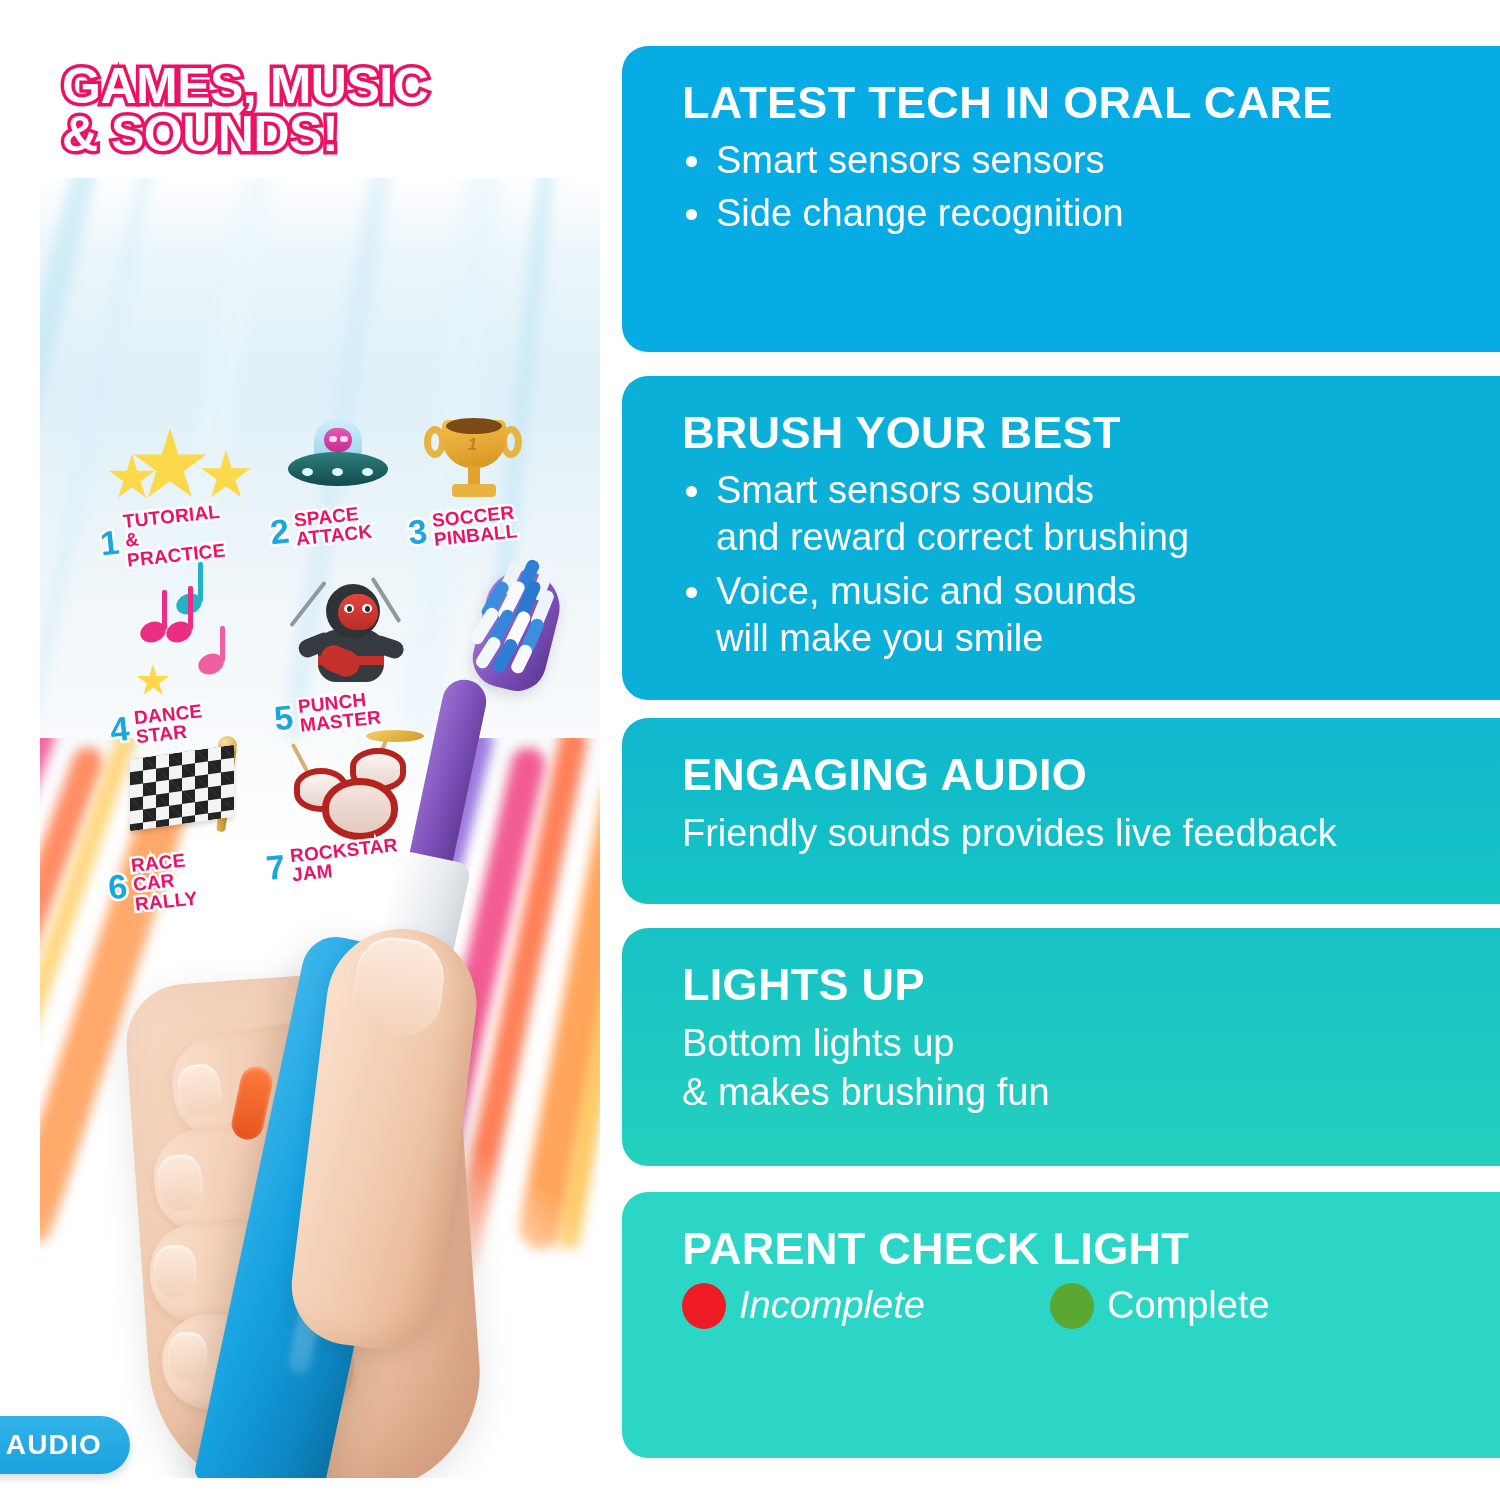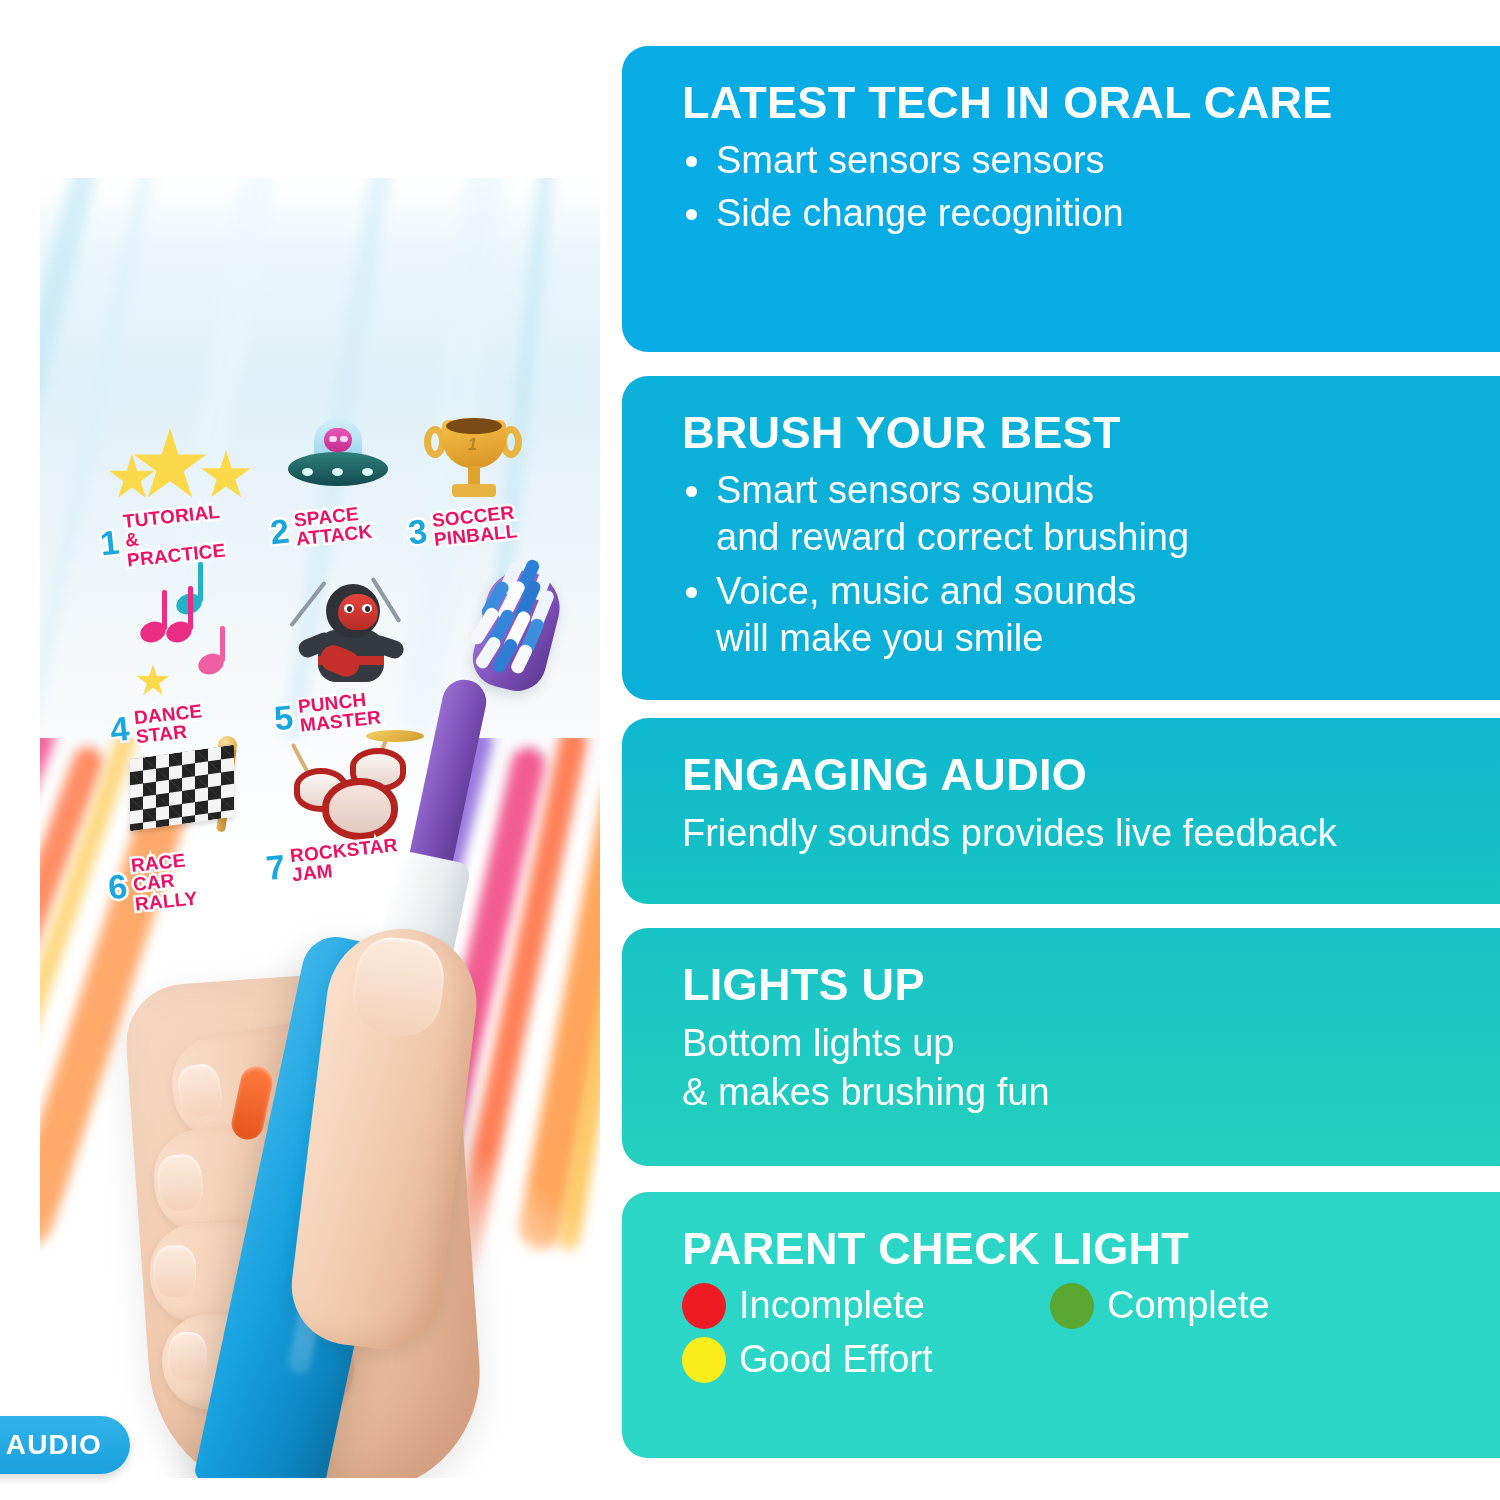--- a/index.html
+++ b/index.html
@@ -449,20 +449,24 @@
           <span class="g-text">
             <em>ROCKSTAR</em>
             <em>JAM</em>
           </span>
         </div>
       </div>
 
     </div>
   </div>
 
+  <div id="headline">
+    <span>GAMES, MUSIC</span>
+    <span>&amp; SOUNDS!</span>
+  </div>
 
   <div id="soft-badge">
     <span>AUDIO</span>
   </div>
 
   <div id="cards">
 
     <div class="card" style="top:46px; height:306px; background:#07ace4;">
       <h2>LATEST TECH IN ORAL CARE</h2>
       <ul class="bullets">
@@ -501,32 +505,26 @@
       <div class="body">
         <div>Bottom lights up</div>
         <div>&amp; makes brushing fun</div>
       </div>
     </div>
 
     <div class="card" style="top:1192px; height:266px; background:#2bd6c6;">
       <h2>PARENT CHECK LIGHT</h2>
       <div class="pcl-grid">
         <div class="pcl-row">
-          <div class="pcl-item" style="width:368px;">
+          <div class="pcl-item" style="width:368px;font-style:italic;">
             <span class="dot" style="background:#ee1b24;"></span>
             <span>Incomplete</span>
           </div>
           <div class="pcl-item">
             <span class="dot" style="background:#5aa832;"></span>
             <span>Complete</span>
           </div>
         </div>
-        <div class="pcl-row">
-          <div class="pcl-item">
-            <span class="dot" style="background:#fbed1b;"></span>
-            <span>Good Effort</span>
-          </div>
-        </div>
       </div>
     </div>
 
   </div>
 </div>
 
 </body></html>

